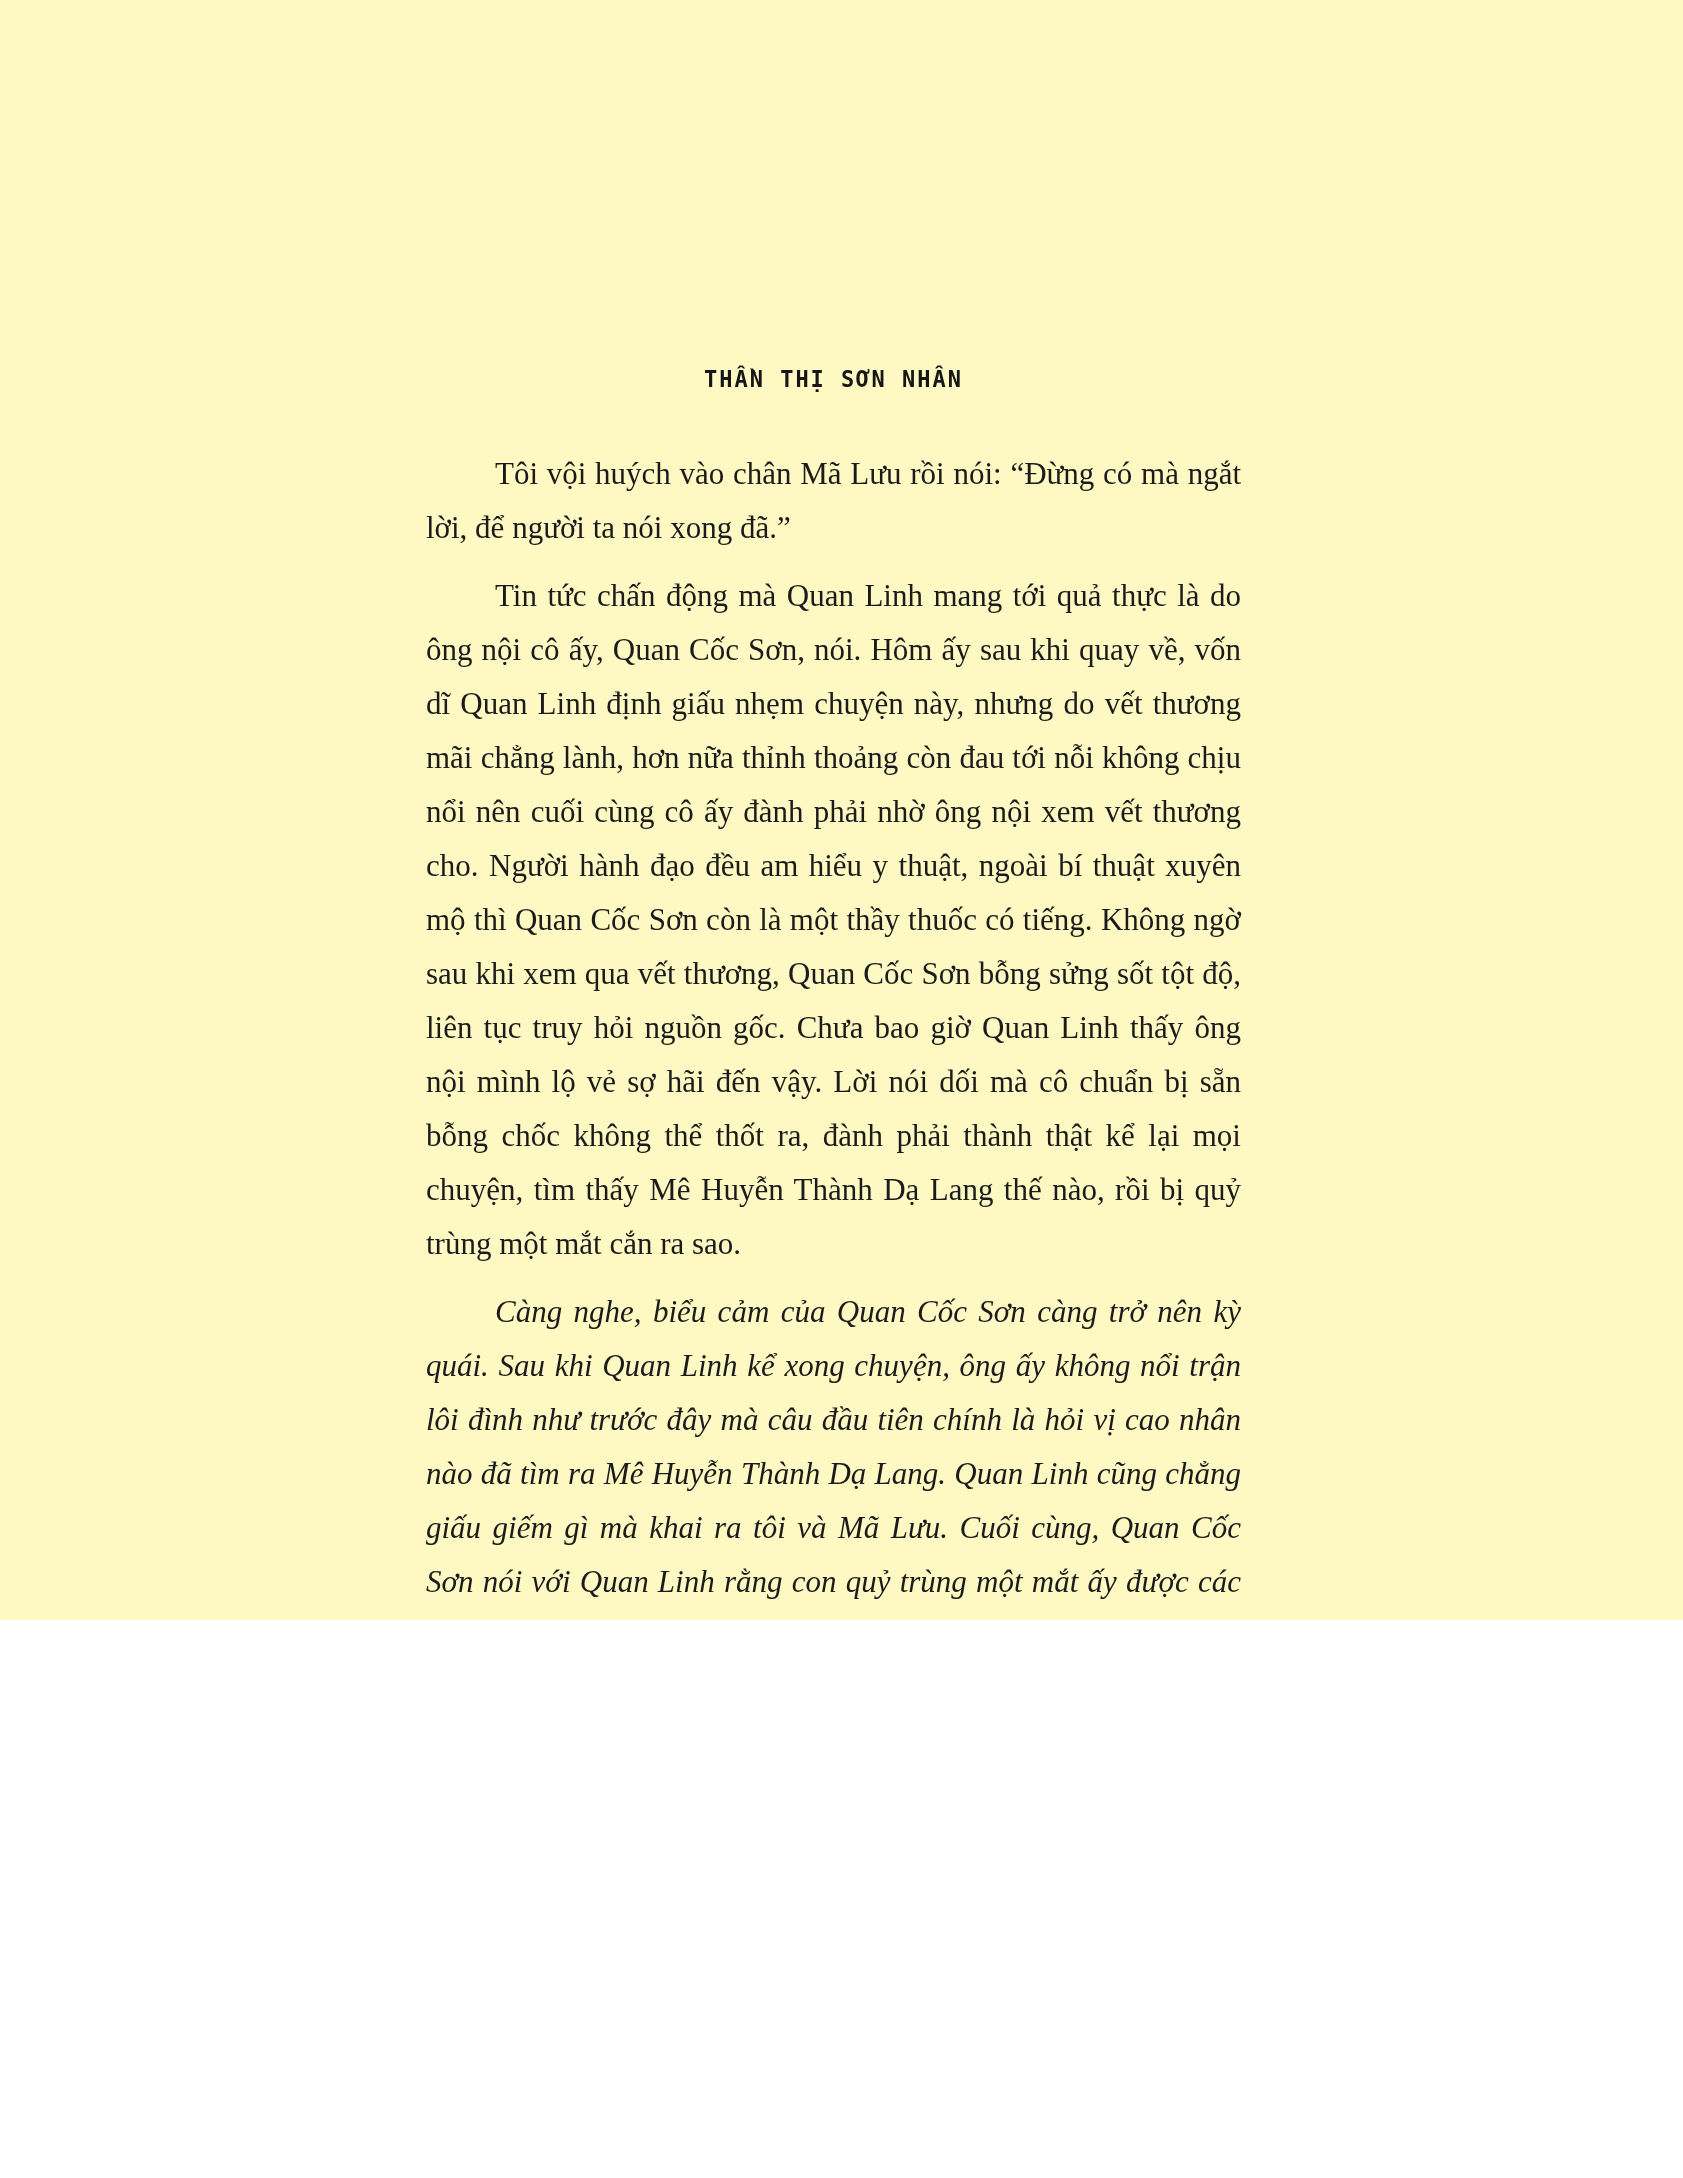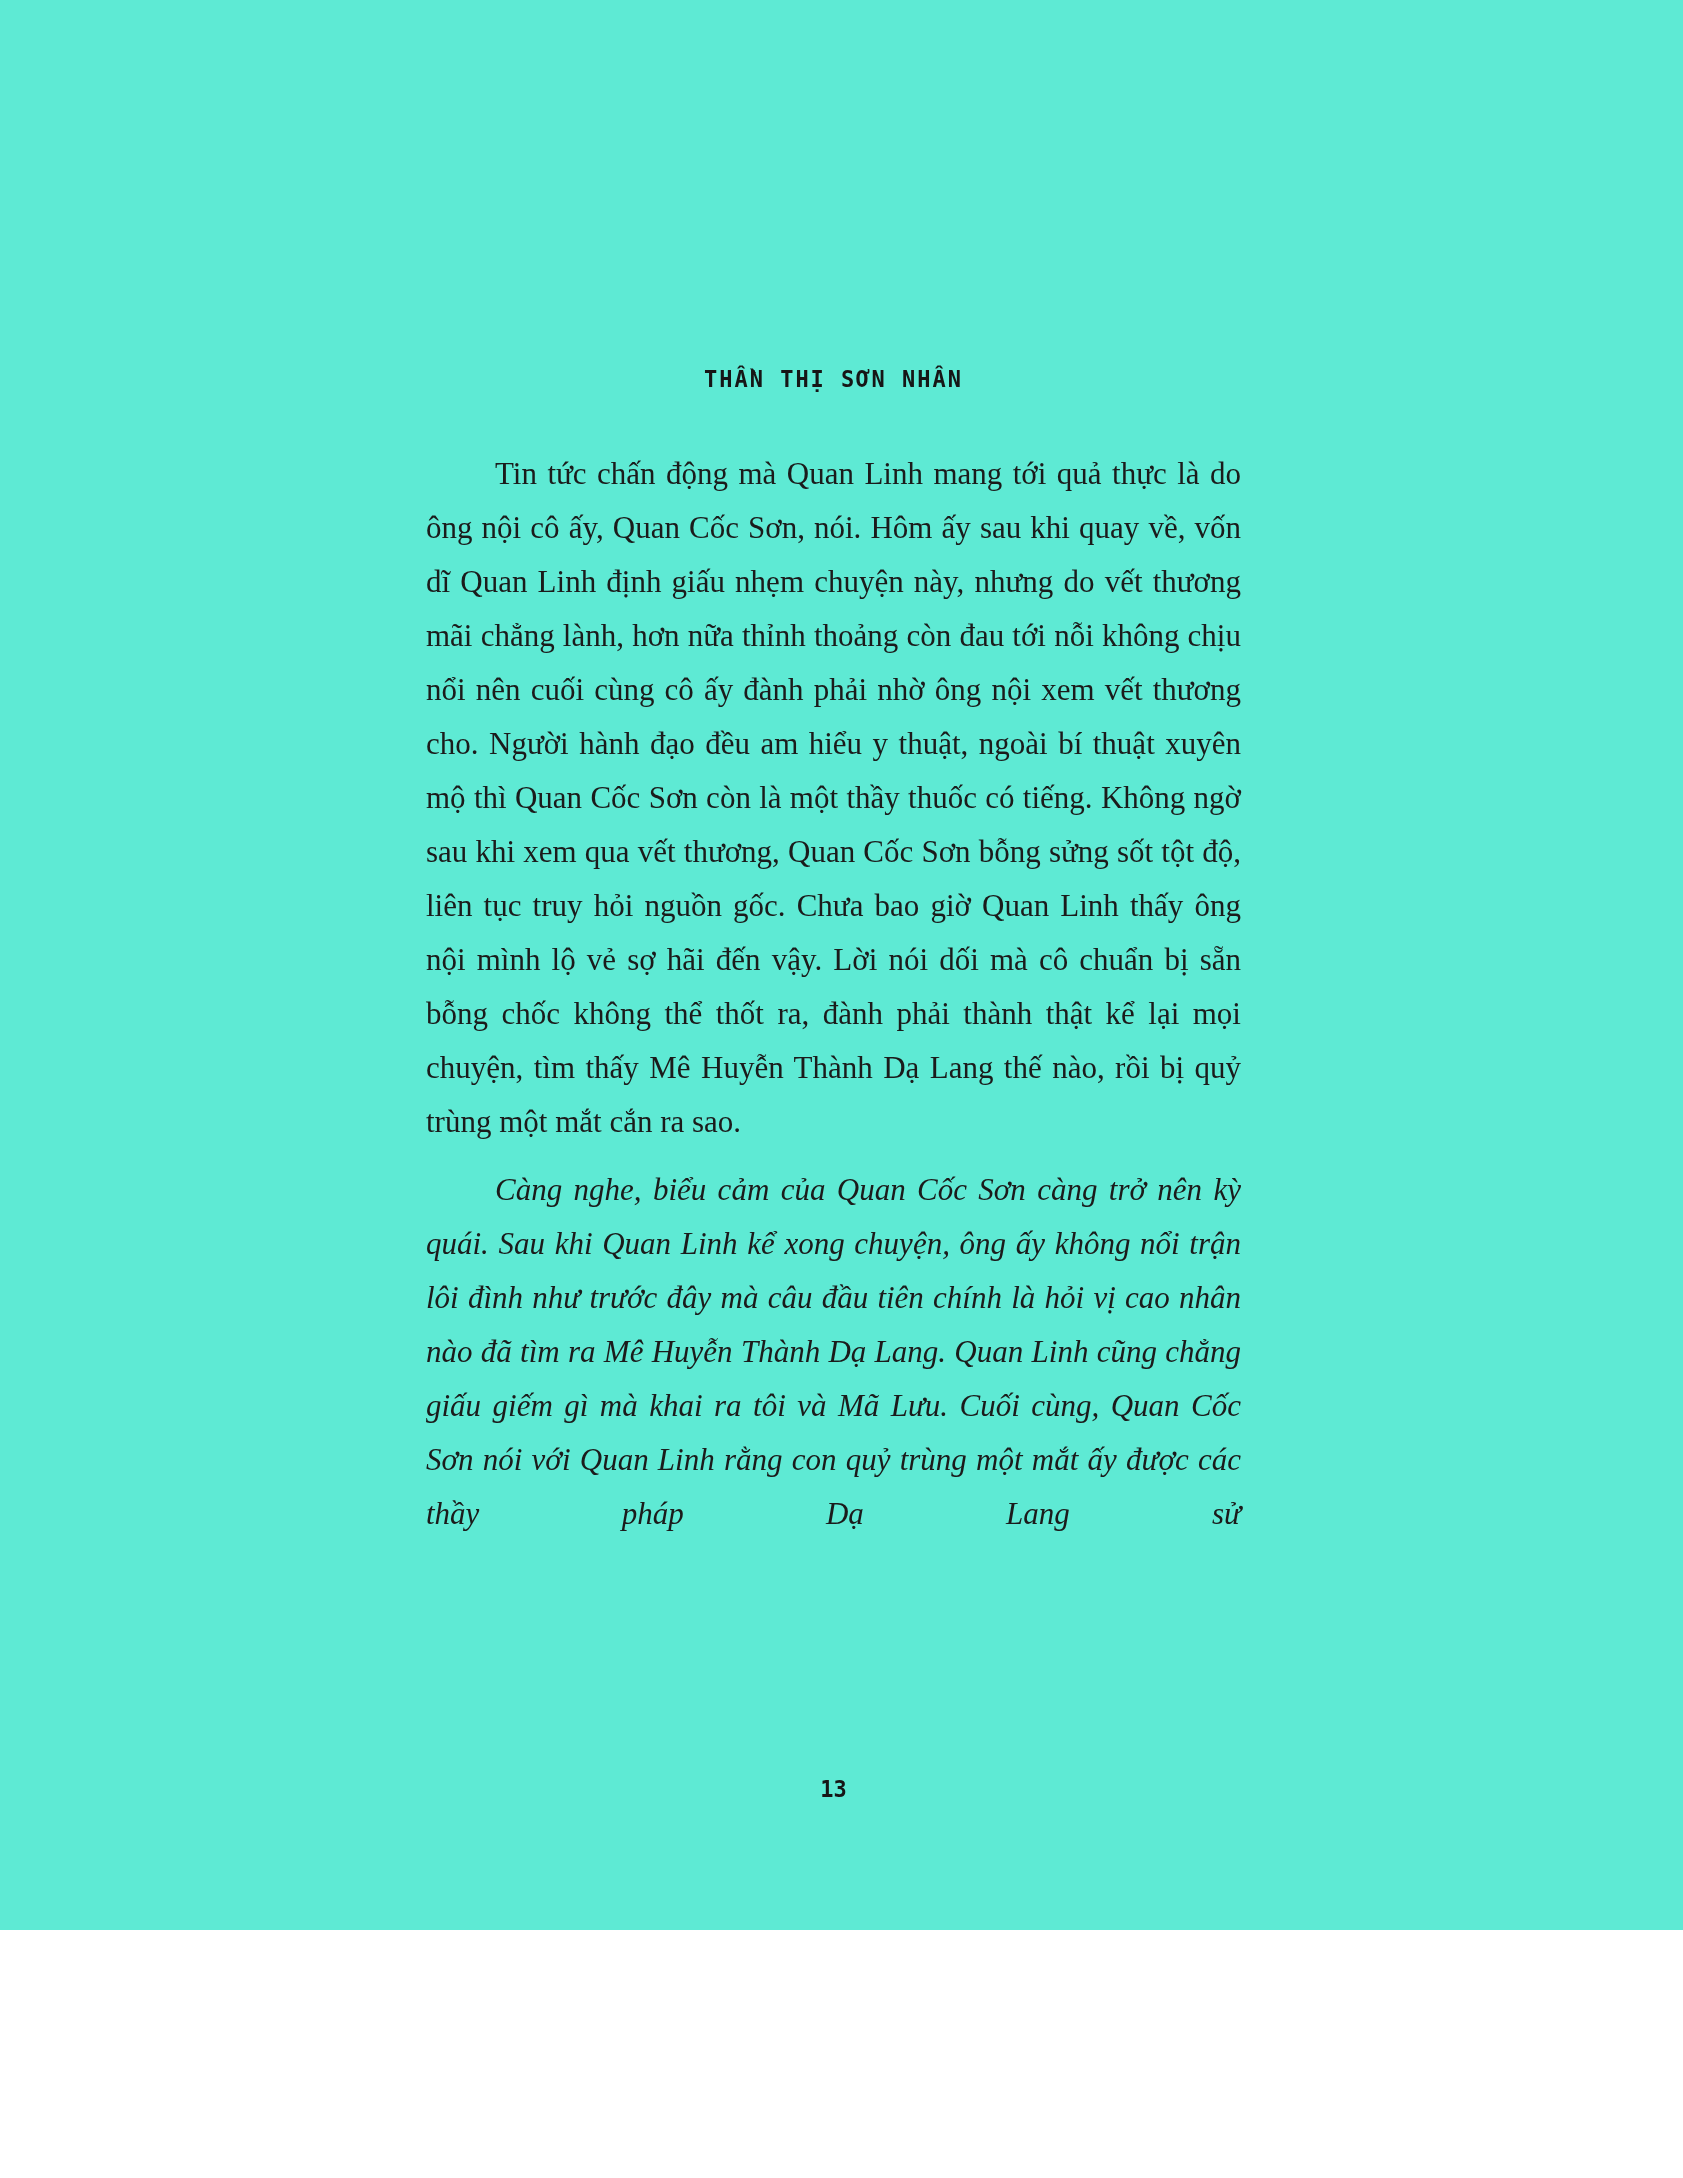--- a/index.html
+++ b/index.html
@@ -3,22 +3,22 @@
 <meta charset="utf-8">
 <style>
   html, body {
     margin: 0;
     padding: 0;
     background: #ffffff;
   }
   .page {
     position: relative;
     width: 1683px;
-    height: 1930px;
-    background: #5eead4;
+    height: 1620px;
+    background: #fef9c3;
     overflow: hidden;
   }
   .running-header {
     position: absolute;
     top: 364px;
     left: 426px;
     width: 815px;
     text-align: center;
     font-family: "DejaVu Sans Mono", monospace;
     font-weight: 700;
@@ -65,20 +65,21 @@
   }
 </style>
 </head>
 <body>
 
 <div class="page">
 
   <div class="running-header">THẦN THỊ SƠN NHÂN</div>
 
   <div class="body-text">
+    <p class="para">Tôi vội huých vào chân Mã Lưu rồi nói: “Đừng có mà ngắt lời, để người ta nói xong đã.”</p>
     <p class="para">Tin tức chấn động mà Quan Linh mang tới quả thực là do ông nội cô ấy, Quan Cốc Sơn, nói. Hôm ấy sau khi quay về, vốn dĩ Quan Linh định giấu nhẹm chuyện này, nhưng do vết thương mãi chẳng lành, hơn nữa thỉnh thoảng còn đau tới nỗi không chịu nổi nên cuối cùng cô ấy đành phải nhờ ông nội xem vết thương cho. Người hành đạo đều am hiểu y thuật, ngoài bí thuật xuyên mộ thì Quan Cốc Sơn còn là một thầy thuốc có tiếng. Không ngờ sau khi xem qua vết thương, Quan Cốc Sơn bỗng sửng sốt tột độ, liên tục truy hỏi nguồn gốc. Chưa bao giờ Quan Linh thấy ông nội mình lộ vẻ sợ hãi đến vậy. Lời nói dối mà cô chuẩn bị sẵn bỗng chốc không thể thốt ra, đành phải thành thật kể lại mọi chuyện, tìm thấy Mê Huyễn Thành Dạ Lang thế nào, rồi bị quỷ trùng một mắt cắn ra sao.</p>
     <p class="para continues">Càng nghe, biểu cảm của Quan Cốc Sơn càng trở nên kỳ quái. Sau khi Quan Linh kể xong chuyện, ông ấy không nổi trận lôi đình như trước đây mà câu đầu tiên chính là hỏi vị cao nhân nào đã tìm ra Mê Huyễn Thành Dạ Lang. Quan Linh cũng chẳng giấu giếm gì mà khai ra tôi và Mã Lưu. Cuối cùng, Quan Cốc Sơn nói với Quan Linh rằng con quỷ trùng một mắt ấy được các thầy pháp Dạ Lang sử</p>
   </div>
 
   <div class="page-number">13</div>
 
 </div>
 
 
 </body></html>

